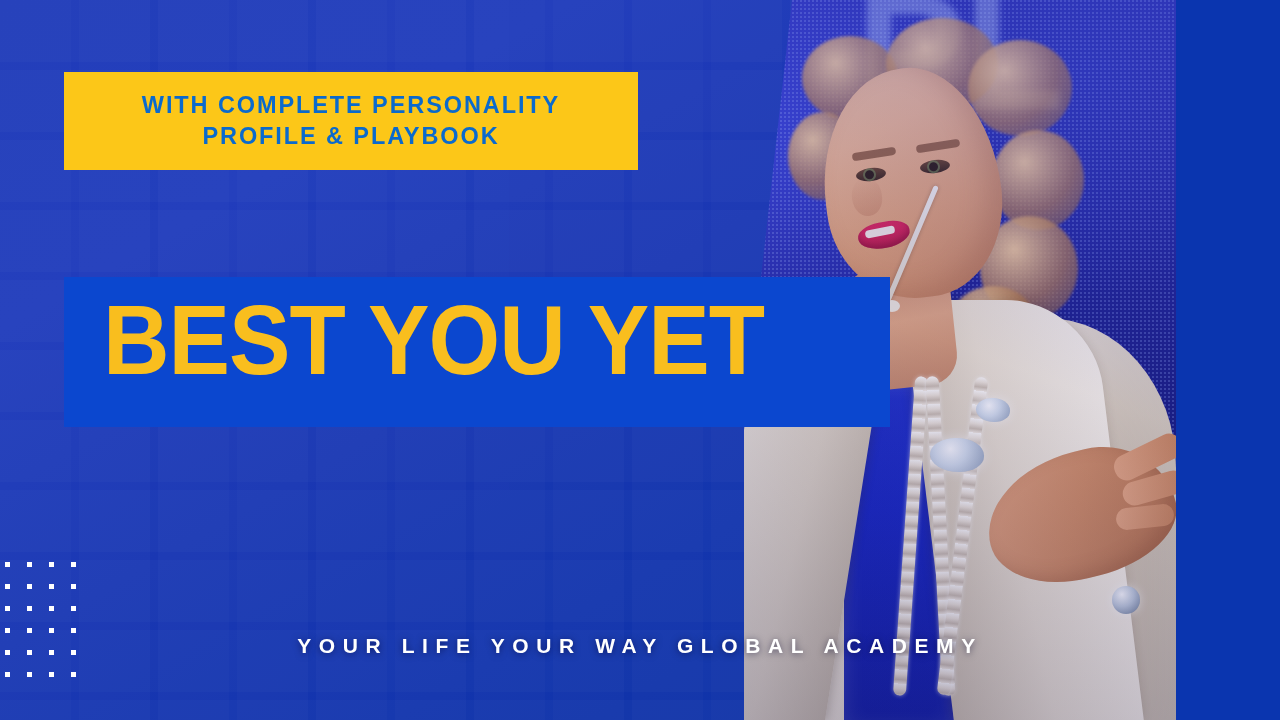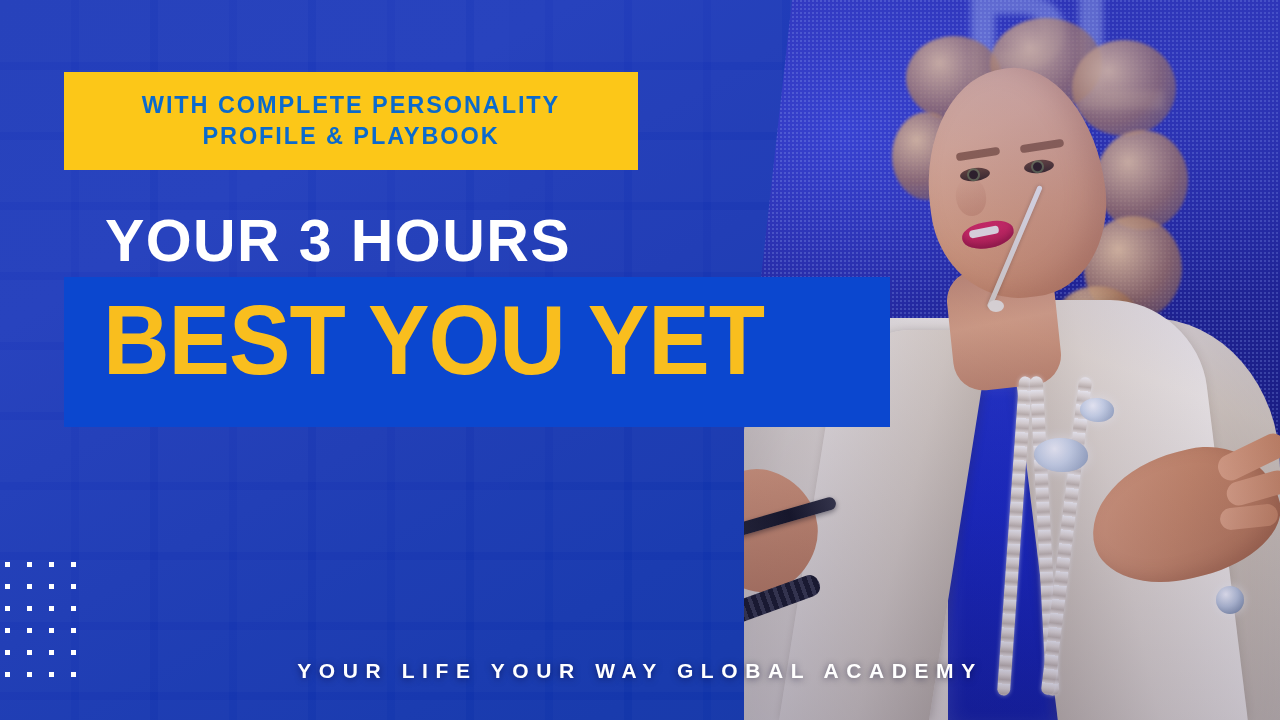--- a/index.html
+++ b/index.html
@@ -6,21 +6,21 @@
 
   html, body {
     width:1280px; height:720px;
     background:#0A35AF;
     font-family:"Liberation Sans", sans-serif;
     overflow:hidden;
   }
 
   #poster {
     position:relative;
-    width:1280px; height:720px;
+    width:1176px; height:720px;
     overflow:hidden;
     background:#1A35B5;
   }
 
   
   .photo-area {
     position:absolute;
     top:0; right:0;
     width:620px; height:720px;
     overflow:hidden;
@@ -363,21 +363,20 @@
     left:0; top:634px;
     width:1280px;
     text-align:center;
     color:#FFFFFF;
     font-size:21px;
     font-weight:700;
     letter-spacing:7.6px;
     text-transform:uppercase;
     white-space:nowrap;
     text-shadow:0 1px 7px rgba(0,0,40,.55);
-    margin-top:25px;
   }
 </style>
 </head>
 <body>
 
 <div id="poster">
 
   <div class="photo-area">
     <div class="led-bg"></div>
     <div class="led-dots"></div>
@@ -440,21 +439,20 @@
   <div class="blue-panel">
     <div class="brick-tex"></div>
     <div class="brick-tex2"></div>
   </div>
 
   <div class="badge">
     <div class="badge-text">WITH COMPLETE PERSONALITY
 PROFILE &amp; PLAYBOOK</div>
   </div>
 
-  <div class="head1">YOUR 3 HOURS</div>
 
   <div class="band"></div>
   <div class="head2">BEST YOU YET</div>
 
 
   <div class="dot-grid" id="dot-grid">
       <span class="dot" style="left: 0px; top: 0px;"></span>
       <span class="dot" style="left: 22px; top: 0px;"></span>
       <span class="dot" style="left: 44px; top: 0px;"></span>
       <span class="dot" style="left: 66px; top: 0px;"></span>

